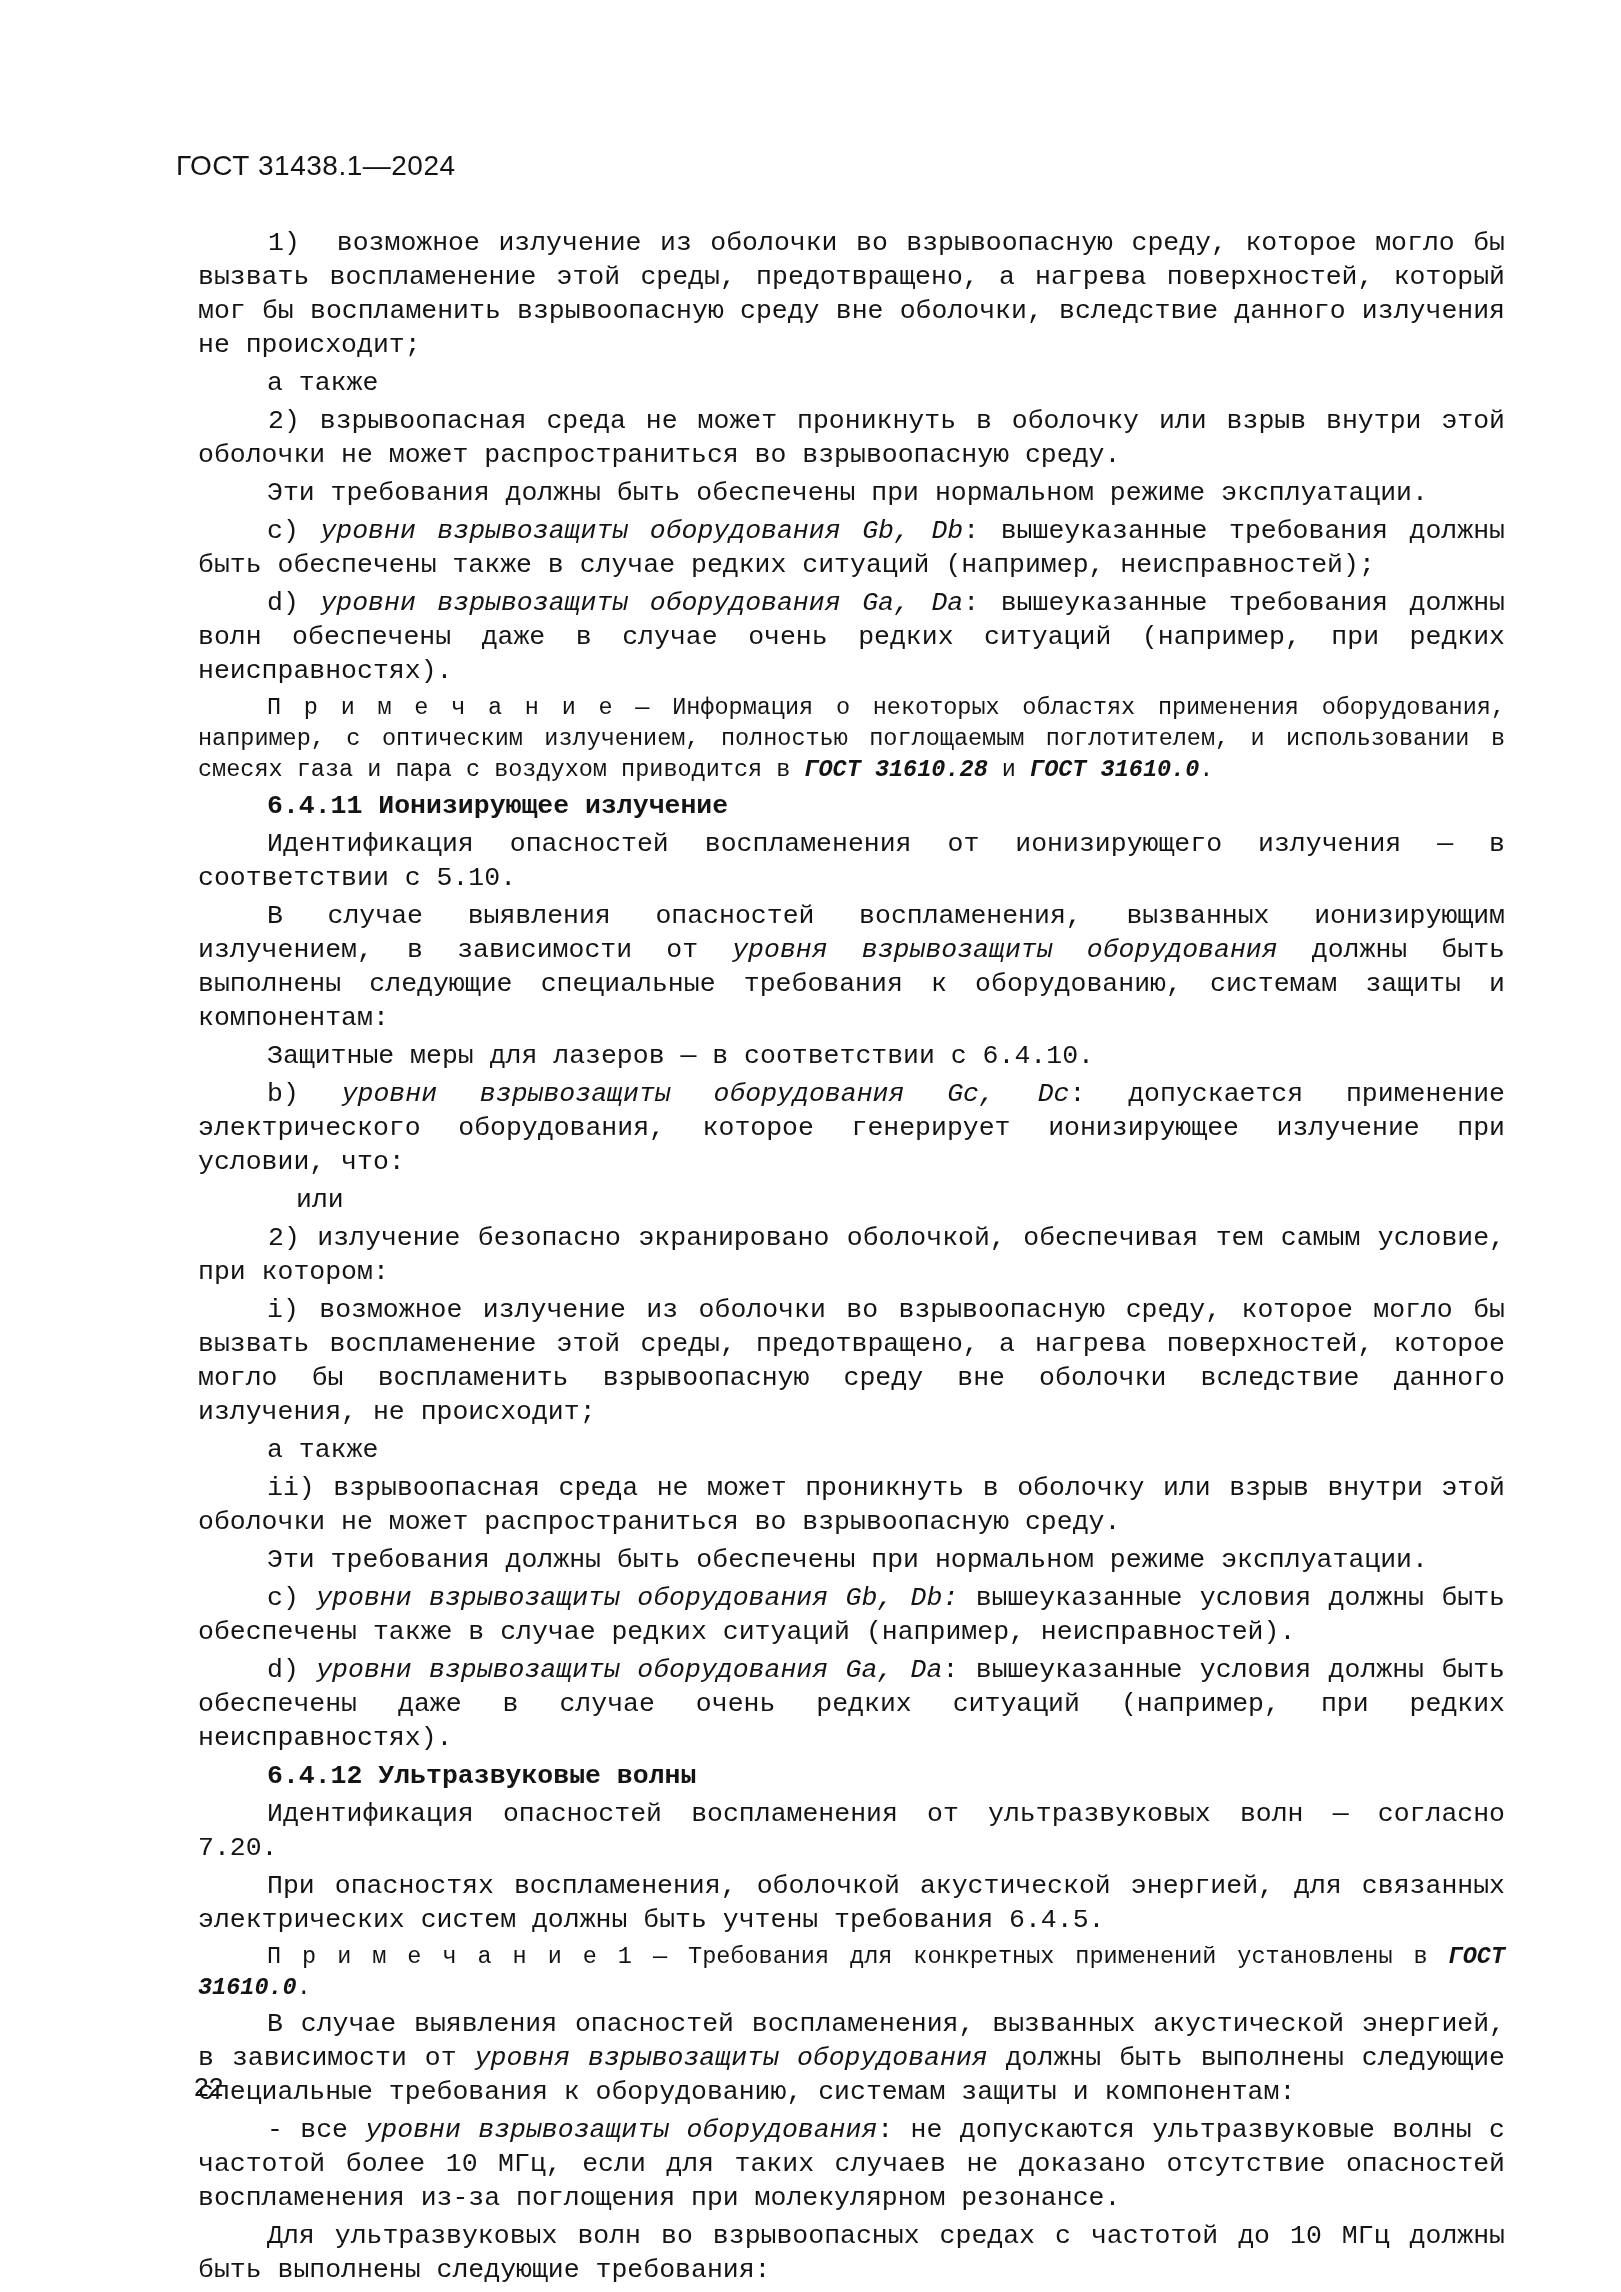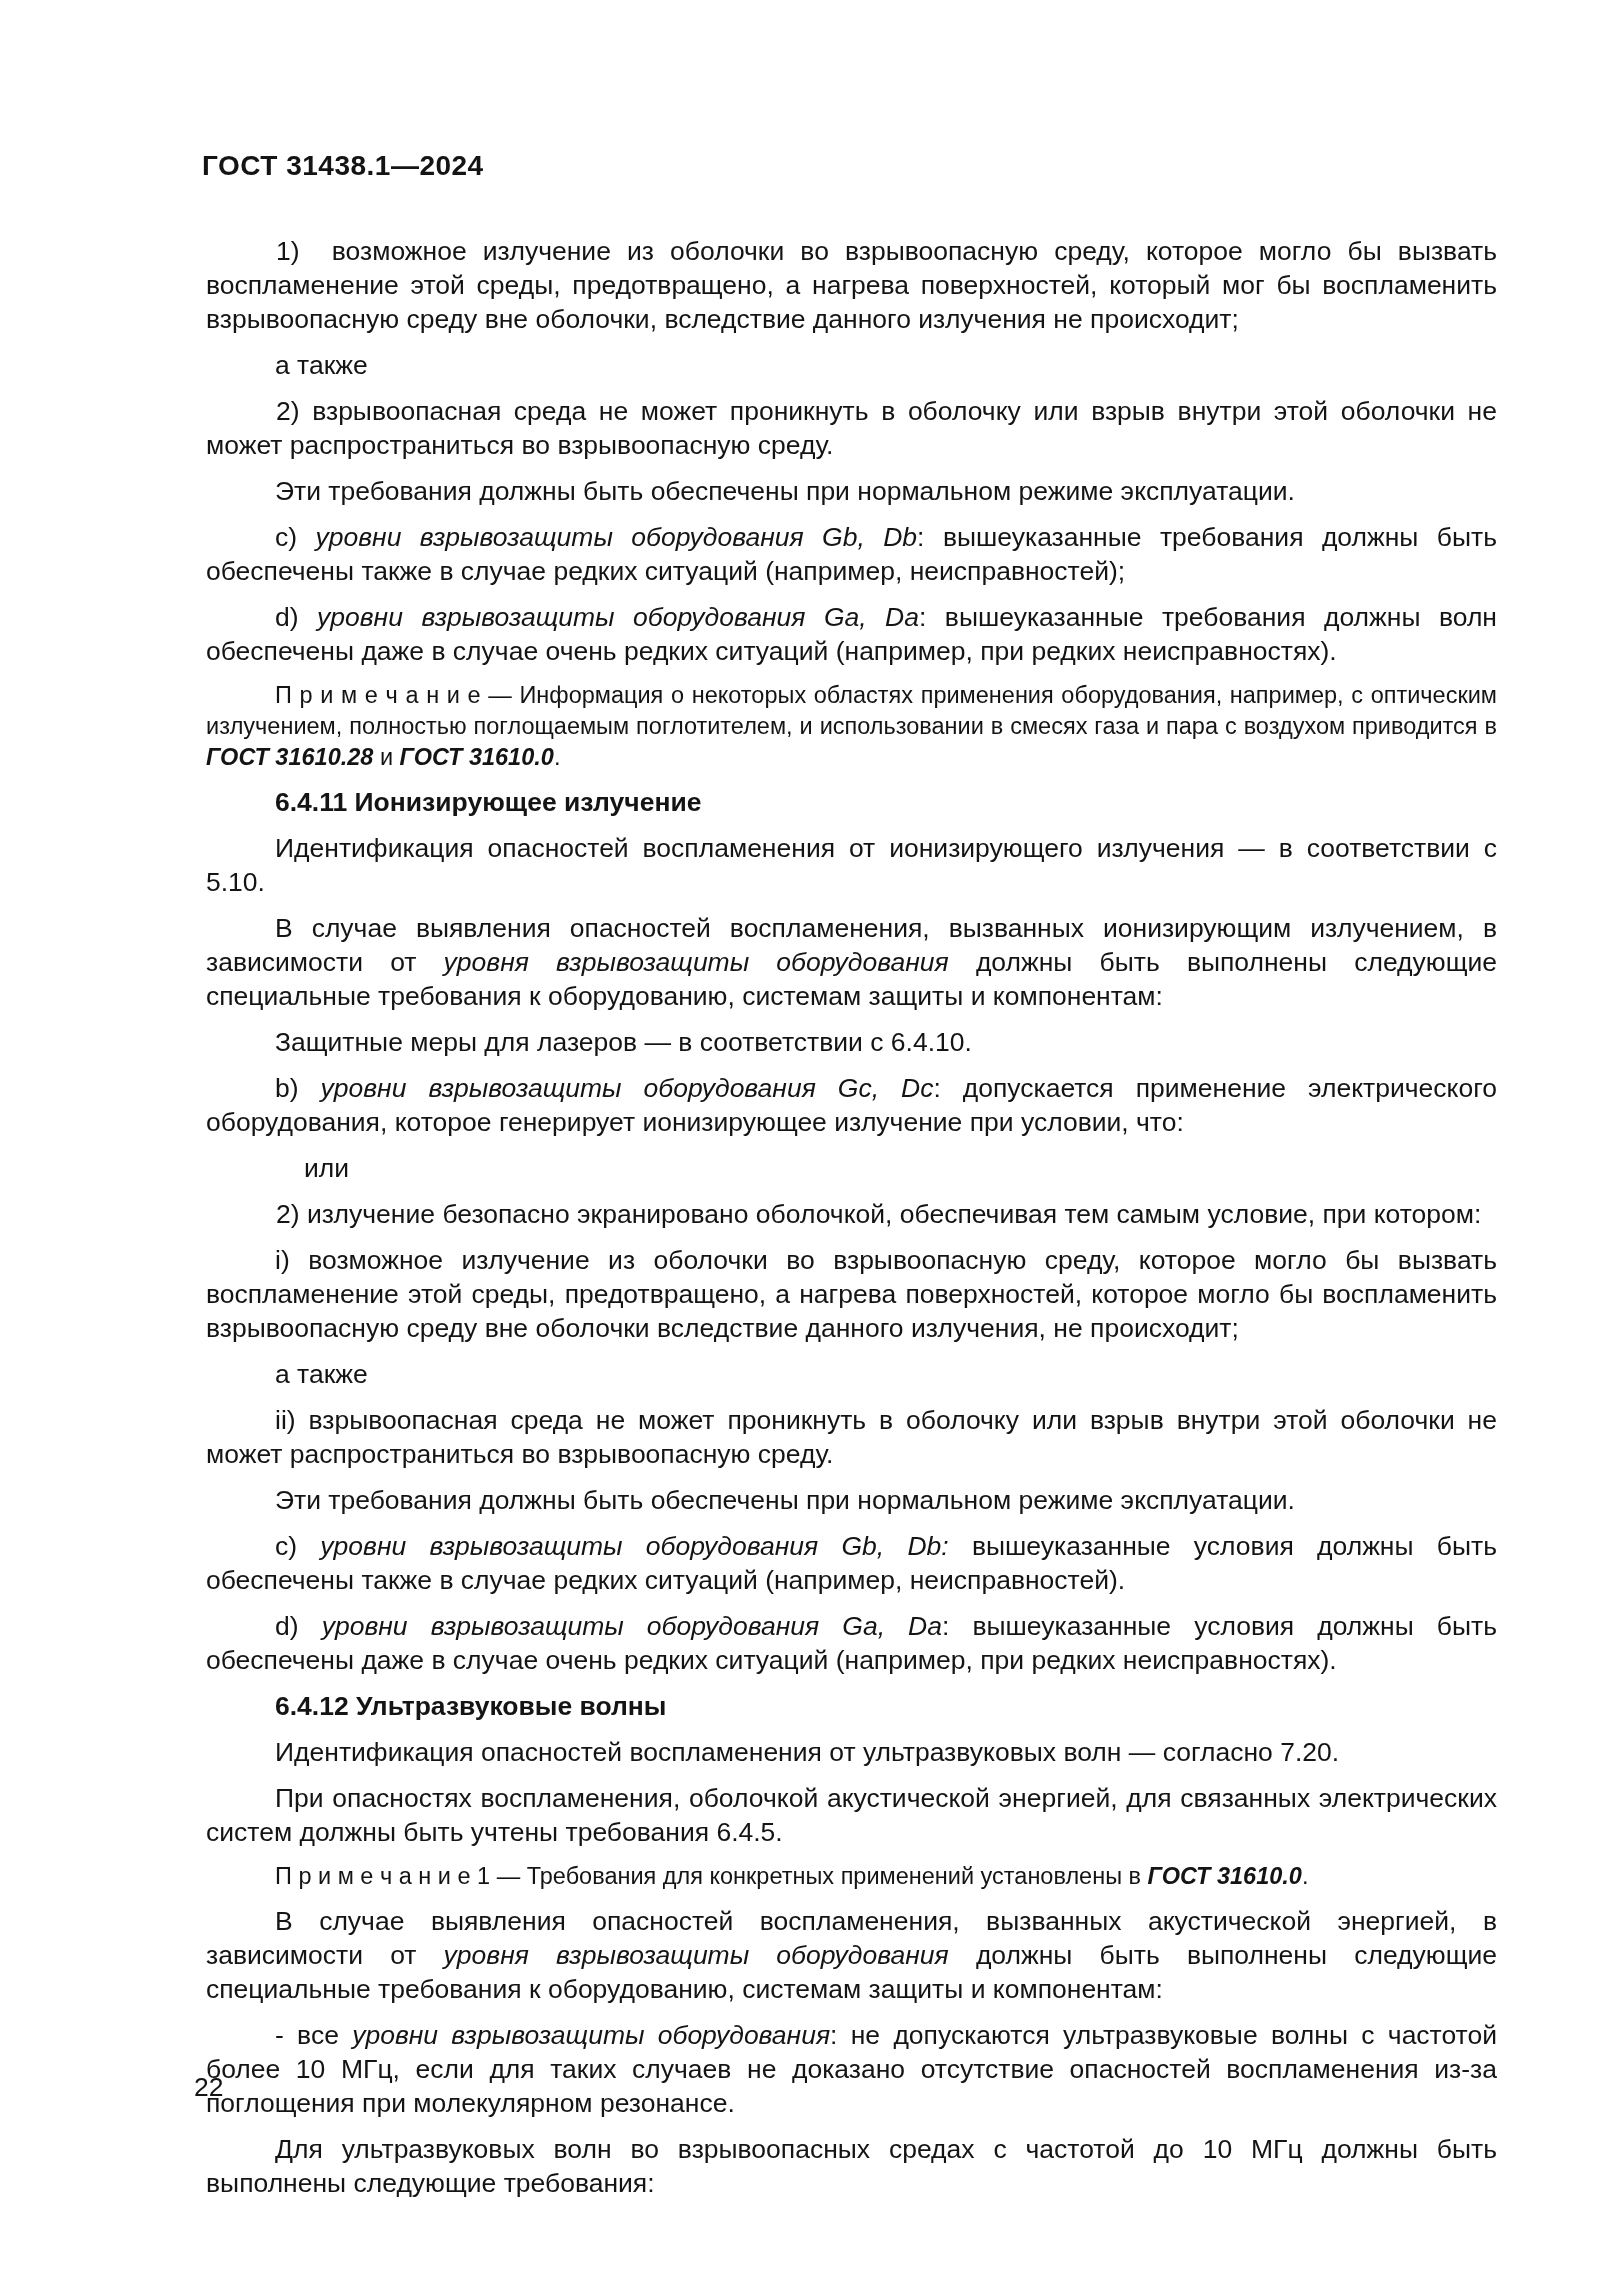--- a/index.html
+++ b/index.html
@@ -6,35 +6,35 @@
   body {
     width: 1621px; height: 2293px;
     position: relative;
     background: #ffffff;
     color: #141414;
     font-family: "Liberation Sans", sans-serif;
     overflow: hidden;
   }
   .page-header {
     position: absolute;
-    left: 202px; top: 150px;
+    left: 176px; top: 150px;
     font-size: 28px;
-    font-weight: bold;
+    font-weight: normal;
     letter-spacing: 0.5px;
     white-space: nowrap;
   }
   .document-body {
     position: absolute;
     left: 194px; top: 222px;
     width: 1315px;
     font-size: 26.5px;
     line-height: 34px;
     text-align: justify;
   }
-  p.para { margin: 12px; padding: 0; }
+  p.para { margin: 4px; padding: 0; font-family: Liberation Mono, monospace; }
   .kind-item-num { padding-left: 38px; text-indent: 70px; }
   .kind-plain    { text-indent: 69px; }
   .kind-or       { text-indent: 98px; }
   .kind-heading  { text-indent: 69px; font-weight: bold; }
   .kind-note {
     font-size: 23.5px;
     line-height: 31px;
     text-indent: 69px;
     margin: 15.7px 0;
   }

